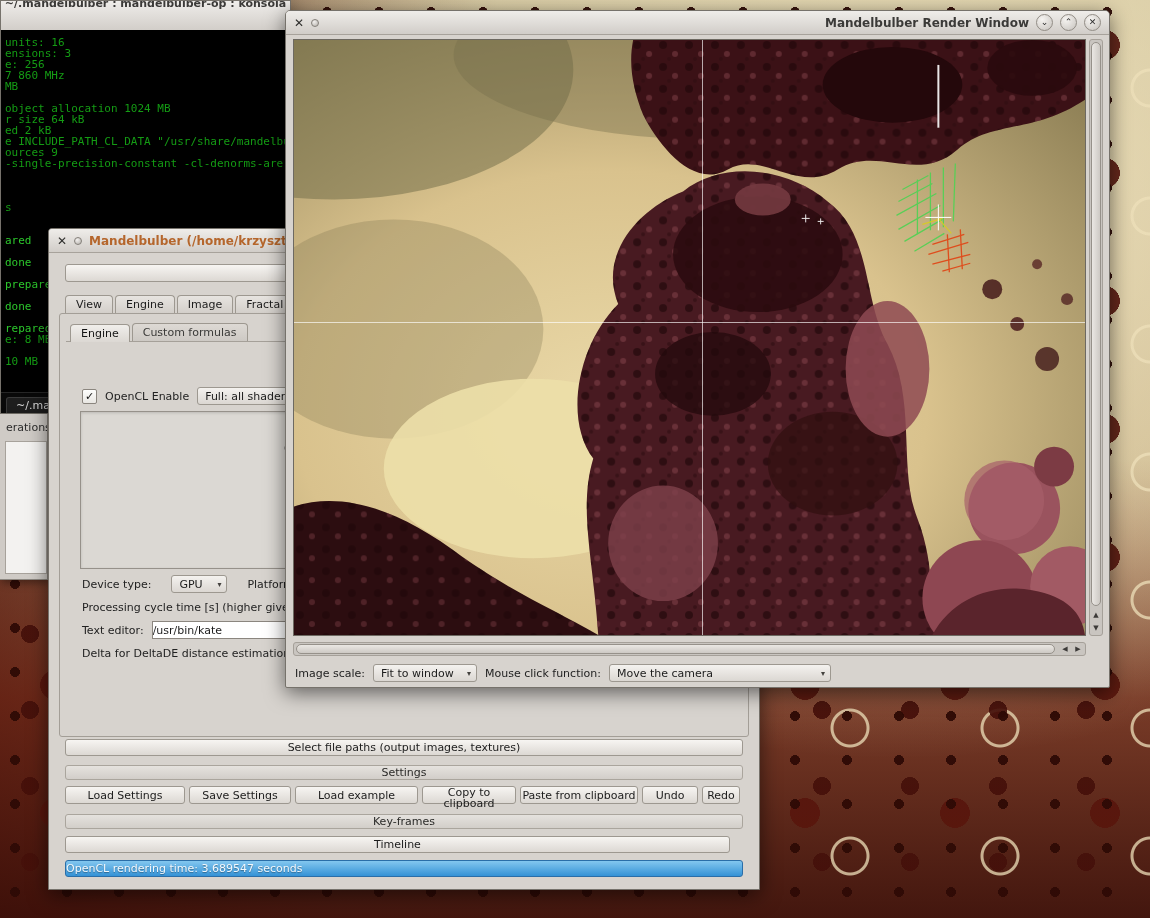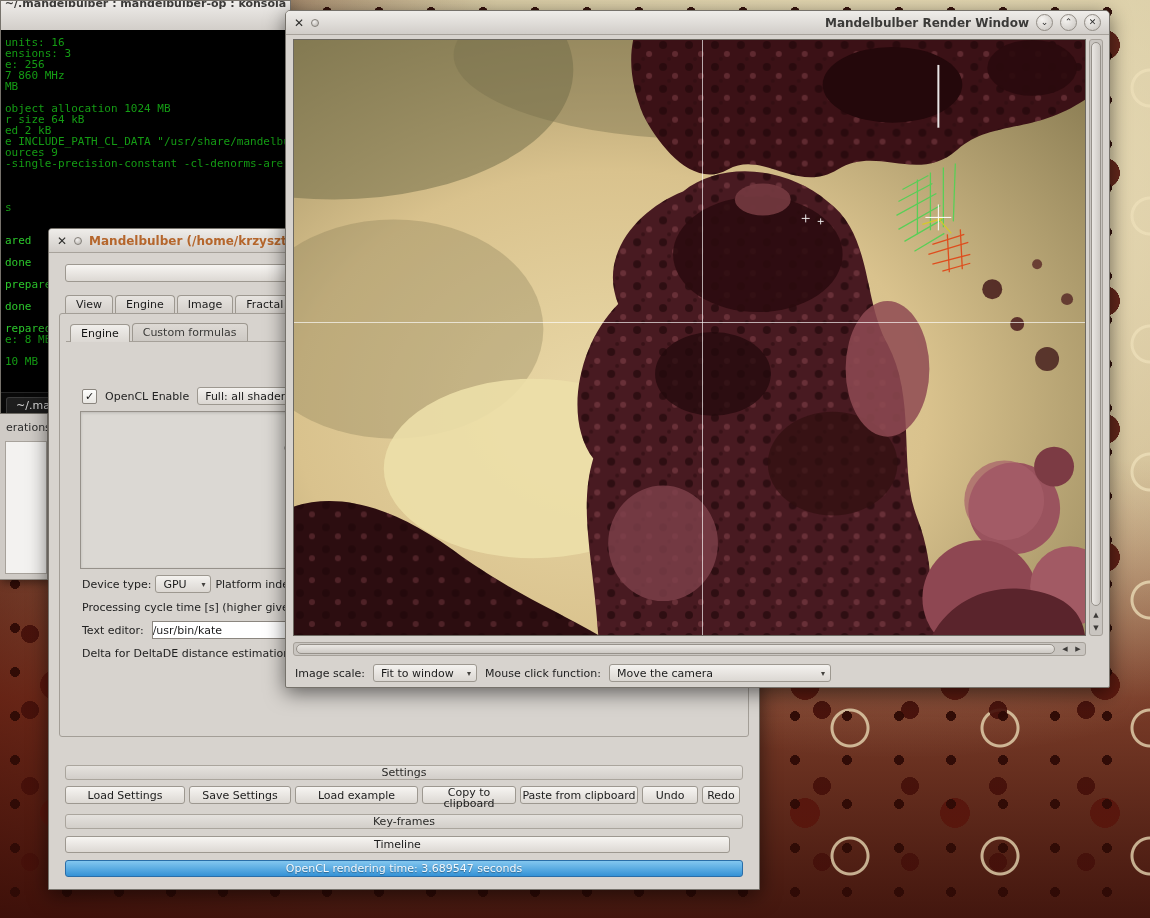--- a/index.html
+++ b/index.html
@@ -62,30 +62,30 @@
   .main-win .render-btn{position:absolute;top:35px;left:16px;right:16px;height:18px}
   .main-win .tabbar{position:absolute;top:64px;left:16px;right:16px;height:20px;display:flex;align-items:flex-end;gap:2px}
   .tab{border:1px solid #9d9890;border-bottom:none;border-radius:4px 4px 0 0;background:linear-gradient(#e7e4e0,#d3cfca);padding:3px 10px;font-size:11px;line-height:1;white-space:nowrap}
   .tab-frame{position:absolute;top:84px;left:10px;right:10px;height:424px;border:1px solid #a39e97;border-radius:3px;background:#d7d3ce}
   .subtab-strip{position:absolute;top:6px;left:6px;right:6px;height:22px;border-bottom:1px solid #a5a099;display:flex;align-items:flex-end;gap:2px;padding-left:4px}
   .subtab{border:1px solid #9d9890;border-bottom:none;border-radius:4px 4px 0 0;background:linear-gradient(#ddd9d4,#cdc9c4);padding:3px 10px;font-size:11px;line-height:1;color:#3a3a38}
   .subtab.selected{background:linear-gradient(#f0eeeb,#dcd8d3);position:relative;top:1px;color:#141414}
   .row-opencl{position:absolute;top:73px;left:22px;display:flex;align-items:center;gap:8px}
   .inset-panel{position:absolute;top:97px;left:20px;right:14px;height:158px;background:#dbd8d3;border:1px solid #96918a;box-shadow:inset 0 1px 3px rgba(0,0,0,.15)}
   .inset-frag{position:absolute;left:203px;top:30px;font-size:11px;color:#2c2c2c}
-  .row-device{position:absolute;top:261px;left:22px;display:flex;align-items:center;gap:4px;white-space:nowrap}
+  .row-device{position:absolute;top:261px;left:22px;display:flex;align-items:center;gap:20px;white-space:nowrap}
   .line-cycle{position:absolute;top:287px;left:22px;white-space:nowrap}
   .row-editor{position:absolute;top:307px;left:22px;display:flex;align-items:center;gap:8px;white-space:nowrap}
   .row-delta{position:absolute;top:330px;left:22px;display:flex;align-items:center;gap:6px;white-space:nowrap}
   .select-paths{position:absolute;top:510px;left:16px;right:16px;height:17px}
   .settings-header{position:absolute;top:536px;left:16px;right:16px;height:15px}
   .btn-row{position:absolute;top:557px;left:16px;right:16px;height:18px;display:flex;gap:4px}
   .keyframes-header{position:absolute;top:585px;left:16px;right:16px;height:15px}
   .timeline-btn{position:absolute;top:607px;left:16px;right:29px;height:17px}
-  .progress{position:absolute;top:631px;left:16px;right:16px;height:17px;border:1px solid #2a6ea8;border-radius:3px;background:linear-gradient(#83c7ef,#3492d6);display:flex;align-items:center;justify-content:center;color:#f2f8fd;text-shadow:0 1px 1px rgba(0,0,0,.35);font-size:11px}
+  .progress{position:absolute;top:631px;left:16px;right:16px;height:17px;border:1px solid #2a6ea8;border-radius:3px;background:linear-gradient(#83c7ef,#3492d6);display:flex;align-items:center;color:#f2f8fd;text-shadow:0 1px 1px rgba(0,0,0,.35);font-size:11px}
 
   
   .render-win{left:285px;top:10px;width:825px;height:678px;z-index:3;border-radius:5px 5px 2px 2px}
   .render-win .titlebar{border-radius:4px 4px 0 0}
   .render-win .tb-title{text-align:right}
   .render-area{position:absolute;left:7px;top:28px;width:793px;height:597px;border:1px solid #6d6961;background:#d6c795;overflow:hidden}
   .render-area svg{position:absolute;inset:0;width:100%;height:100%;display:block}
   .vscroll{position:absolute;left:803px;top:28px;width:14px;height:597px;background:#c9c5c0;border:1px solid #a5a099;border-radius:3px}
   .vthumb{position:absolute;left:1px;right:1px;top:2px;bottom:29px;border-radius:5px;background:linear-gradient(90deg,#eae7e3,#cdc9c4);border:1px solid #96918a}
   .hscroll{position:absolute;left:7px;top:631px;width:793px;height:14px;background:#c9c5c0;border:1px solid #a5a099;border-radius:3px}
@@ -212,20 +212,21 @@
         <span class="lbl">Text editor:</span>
         <span class="input" style="width:138px">/usr/bin/kate</span>
       </div>
 
       <div class="row-delta">
         <span class="lbl">Delta for DeltaDE distance estimation:</span>
         <span class="input" style="width:60px">1e</span>
       </div>
     </div>
 
+    <button class="btn select-paths">Select file paths (output images, textures)</button>
 
     <div class="header-bar settings-header">Settings</div>
 
     <div class="btn-row">
       <button class="btn" style="width:120px">Load Settings</button>
       <button class="btn" style="width:102px">Save Settings</button>
       <button class="btn" style="width:123px">Load example</button>
       <button class="btn" style="width:94px">Copy to clipboard</button>
       <button class="btn" style="width:118px">Paste from clipboard</button>
       <button class="btn" style="width:56px">Undo</button>

